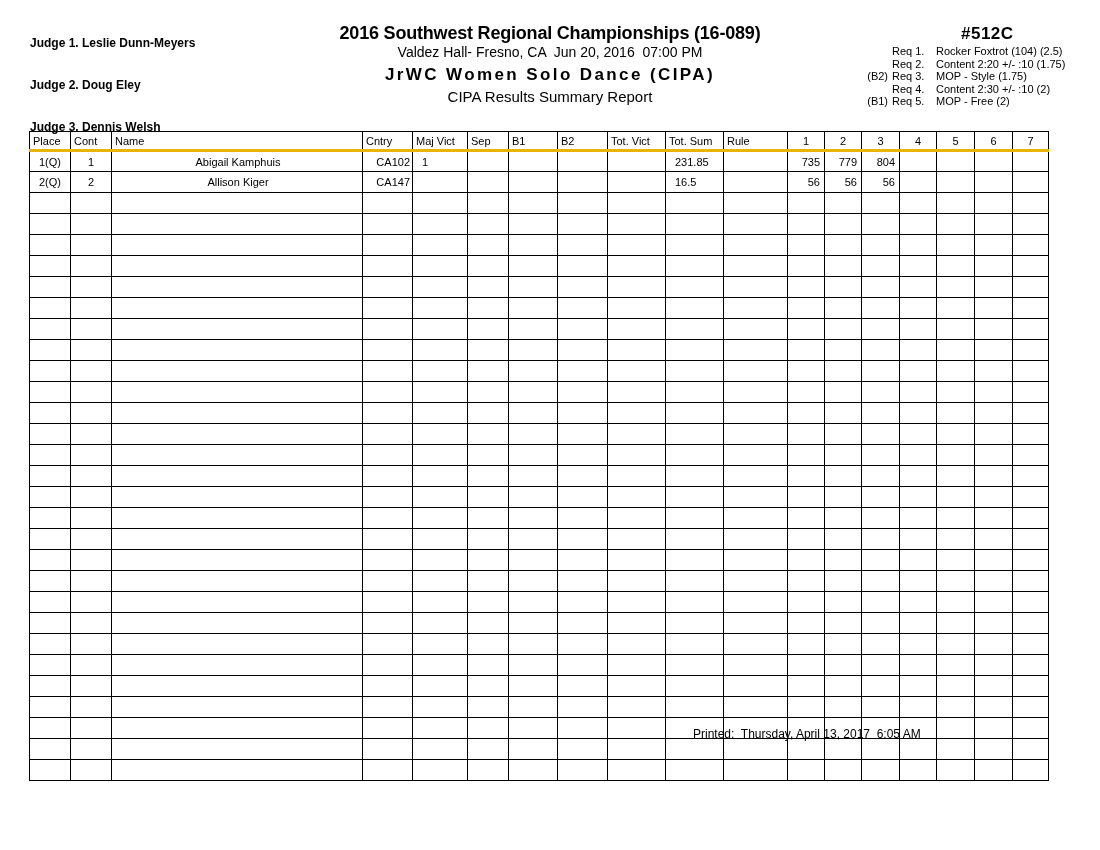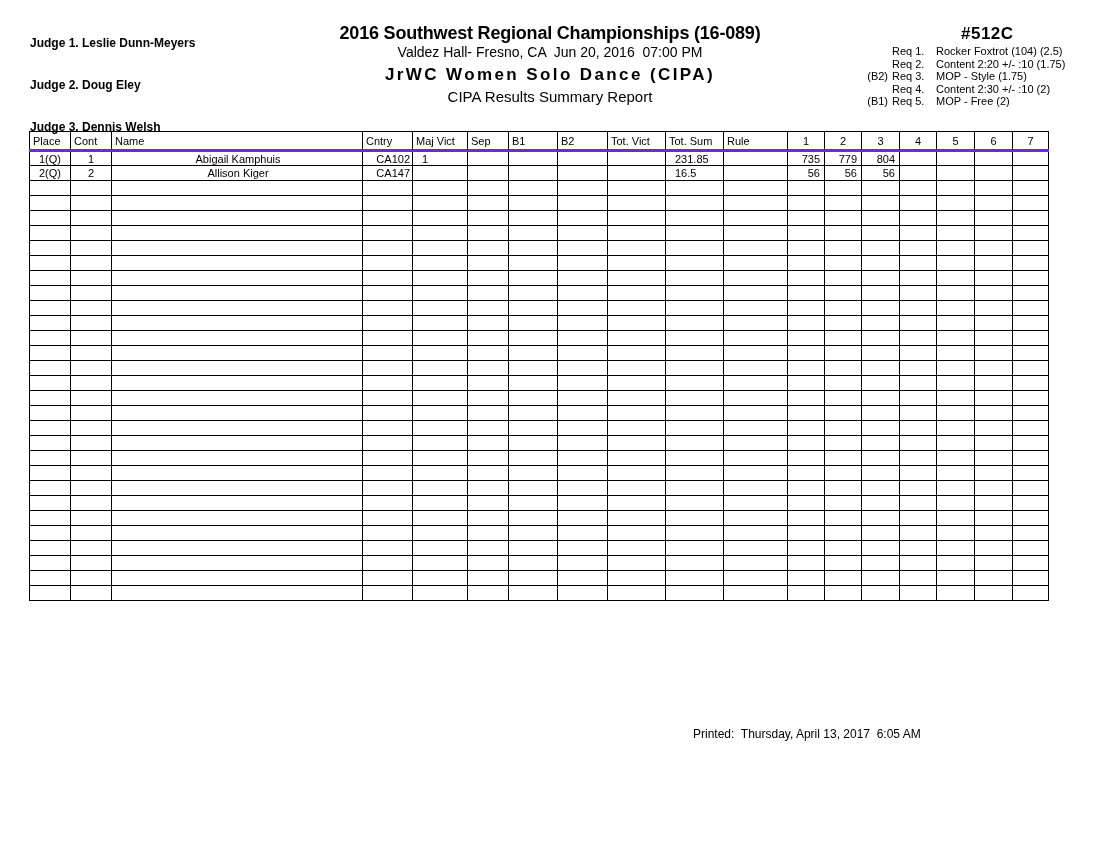--- a/index.html
+++ b/index.html
@@ -50,23 +50,23 @@
     width: 1019px;
     font-size: 11px;
   }
   table.results th, table.results td {
     border: 1px solid #000;
     padding: 0 2px;
     overflow: hidden; white-space: nowrap;
     font-weight: normal;
   }
   table.results thead tr { height: 19px; }
-  table.results tbody tr { height: 15px; }
+  table.results tbody tr { height: 21px; }
   table.results thead th {
-    border-bottom: 3px solid #6d28d9;
+    border-bottom: 3px solid #eab308;
     text-align: left; padding-left: 3px;
   }
   table.results thead th:nth-child(n+12) { text-align: center; padding-left: 2px; }
   table.results td:nth-child(1), table.results td:nth-child(2) { text-align: center; }
   table.results td:nth-child(3) { text-align: center; padding-left: 4px; }
   table.results td:nth-child(4) { text-align: right; padding-left: 4px; }
   table.results td:nth-child(5) { text-align: left; padding-left: 9px; }
   table.results td:nth-child(10) { text-align: left; padding-left: 9px; }
   table.results td:nth-child(n+12) { text-align: right; padding-right: 4px; }
 

